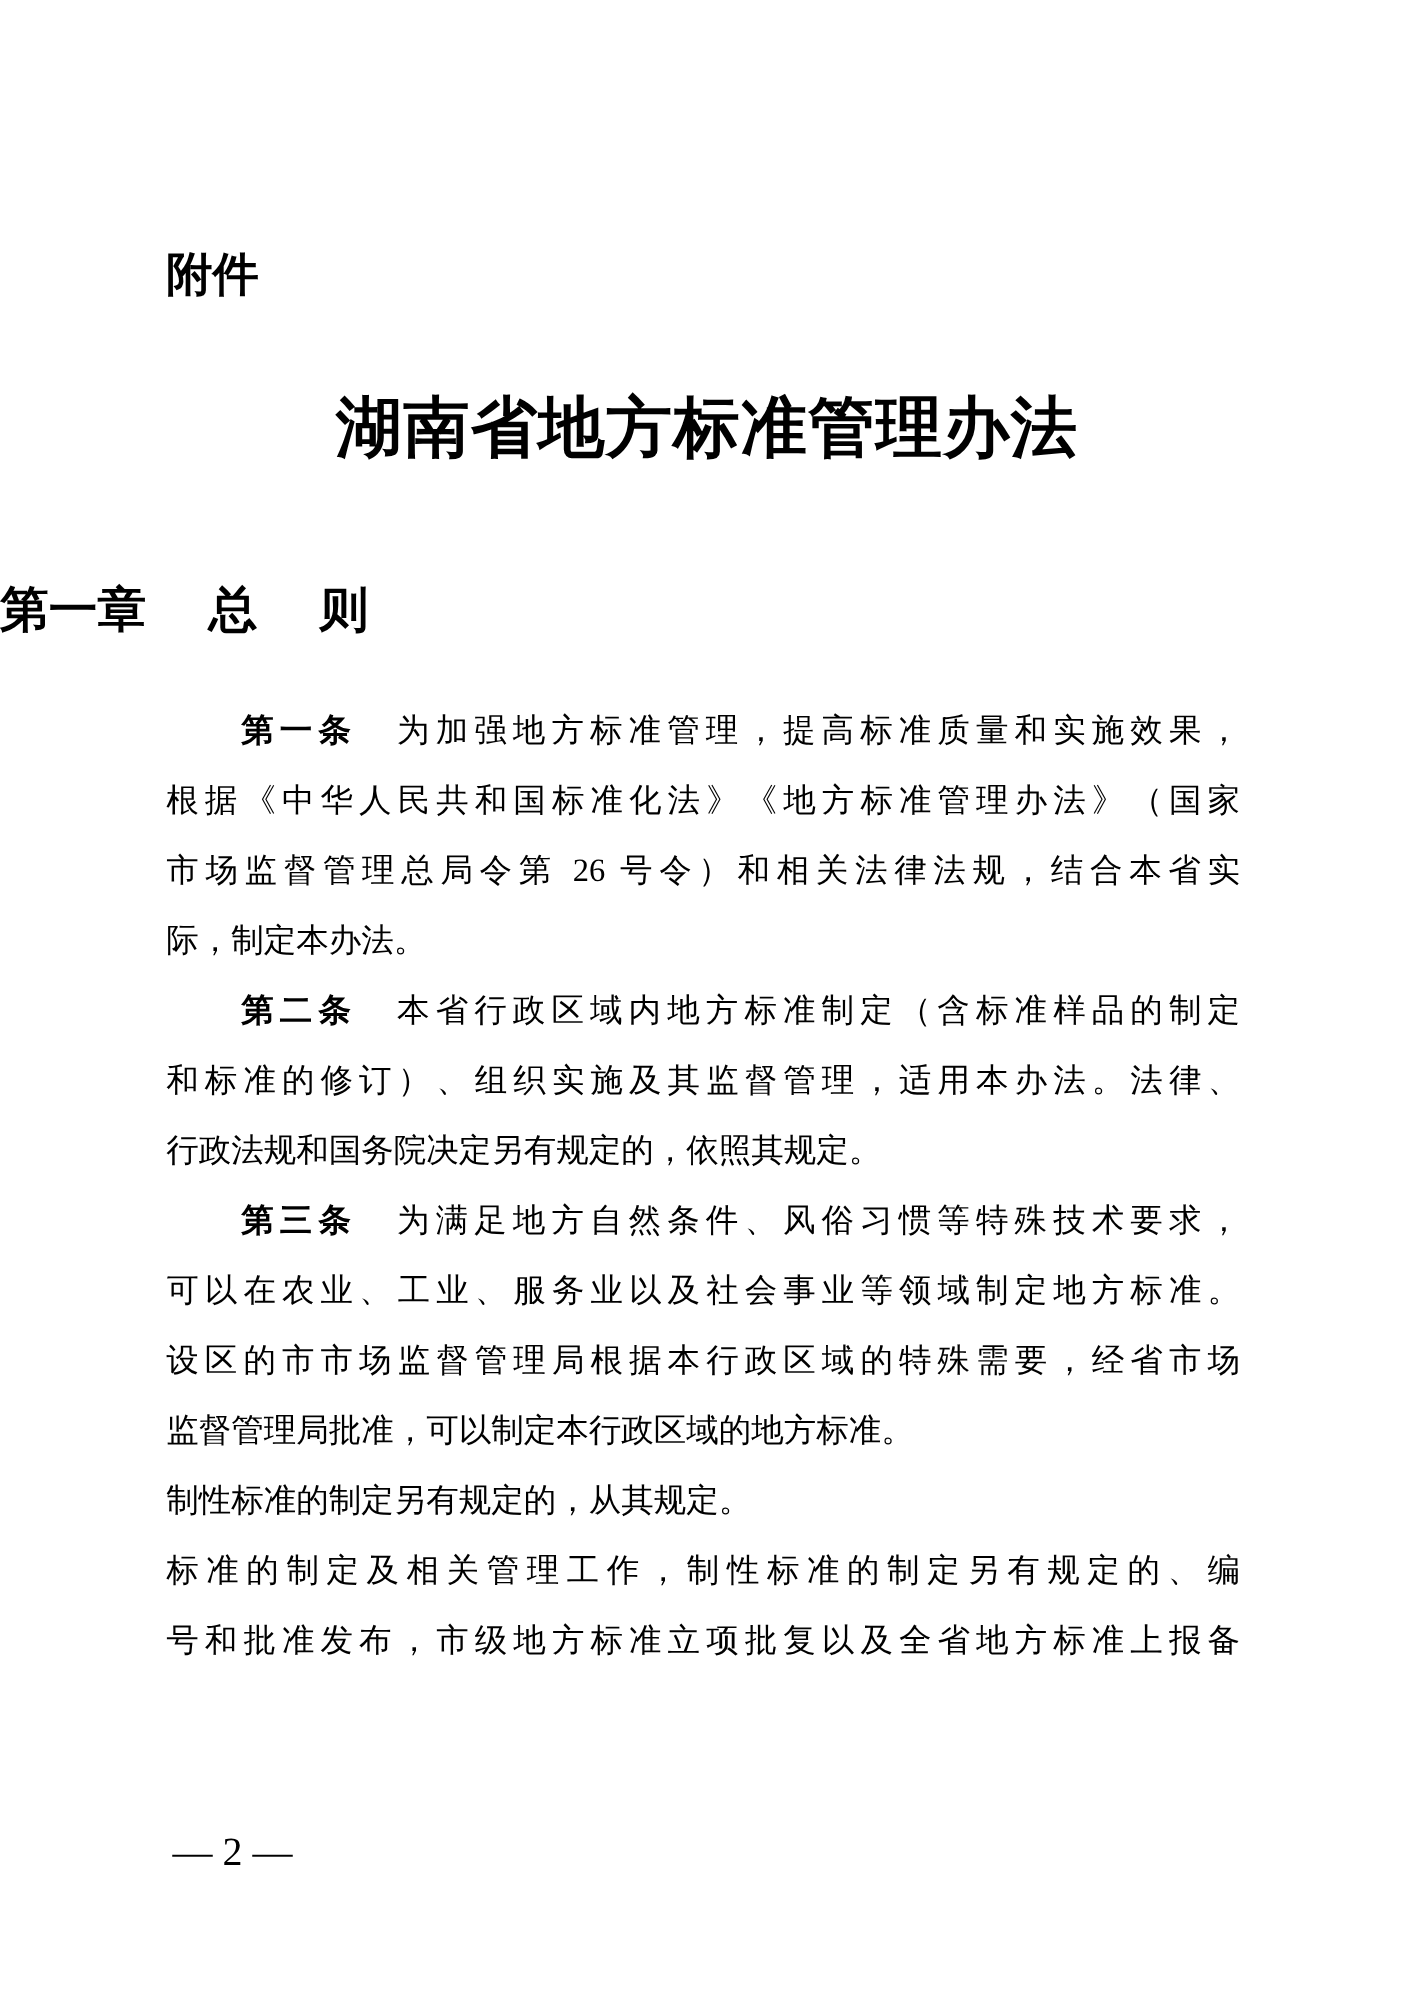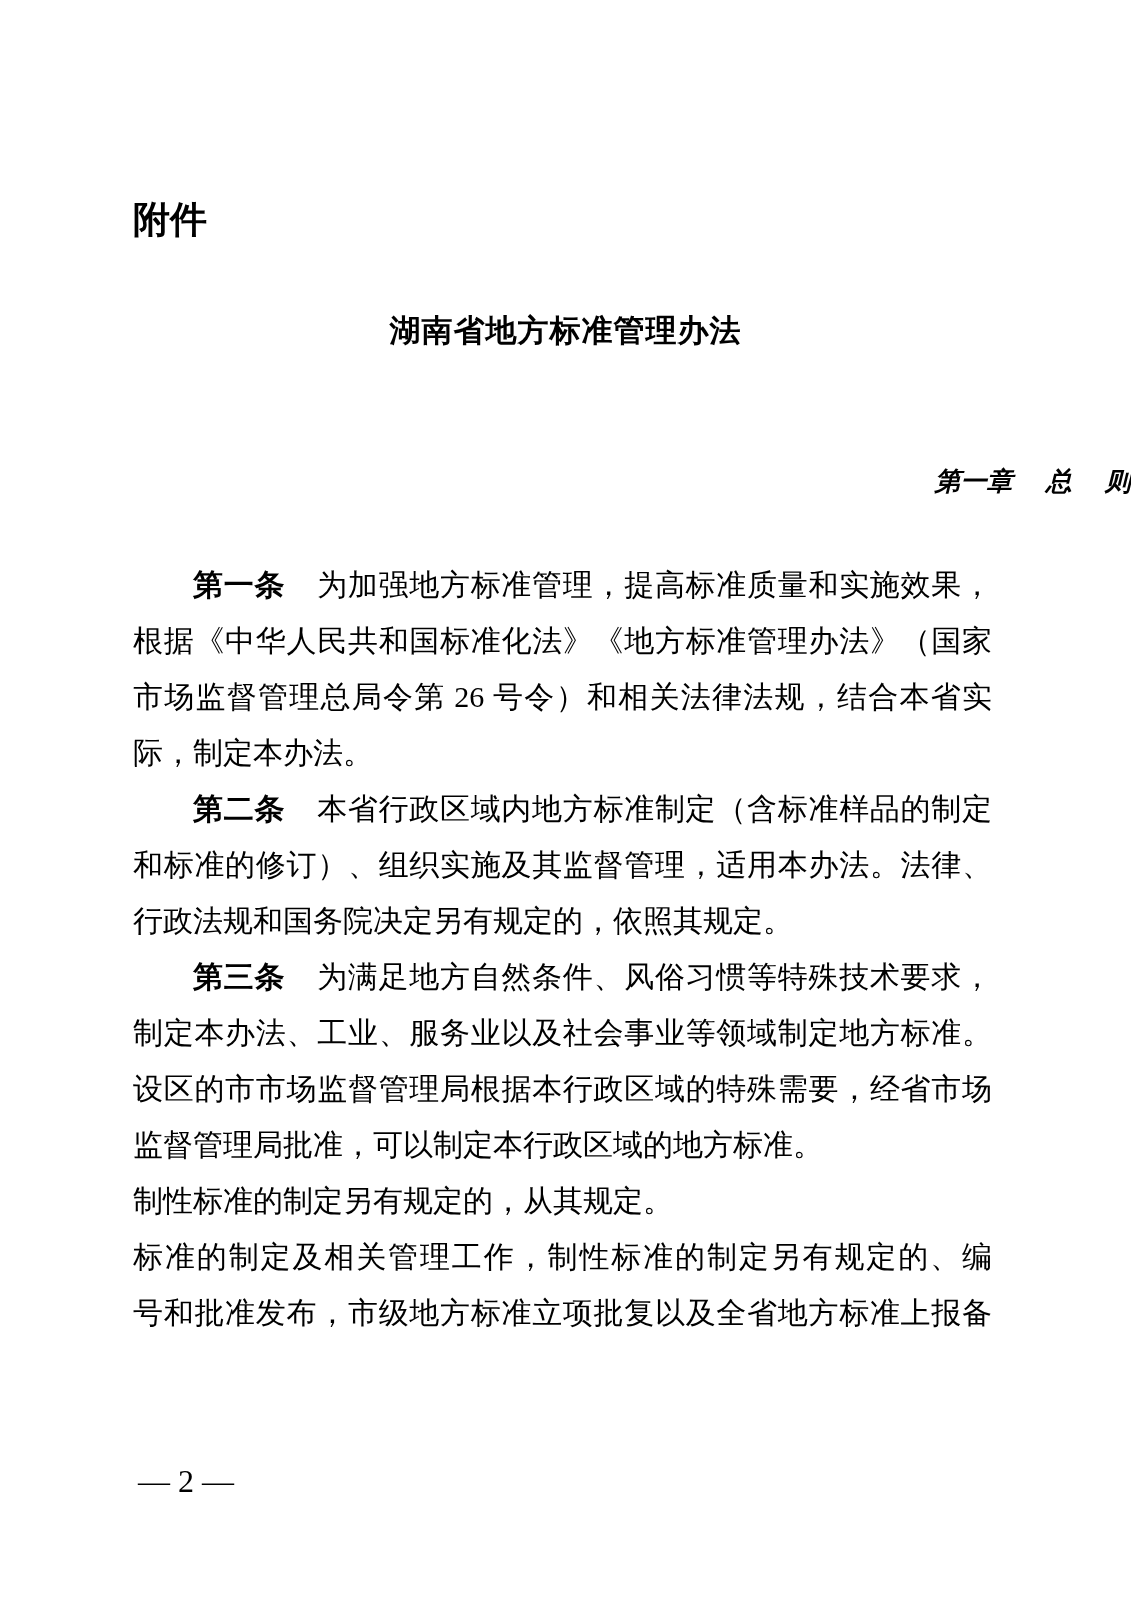--- a/index.html
+++ b/index.html
@@ -23,40 +23,39 @@
     font-size: 37px;
     line-height: 1.2;
   }
   .doc-title {
     position: absolute;
     top: 312px; left: 0;
     width: 100%;
     text-align: center;
     font-family: "Liberation Serif", serif;
     font-weight: bold;
-    font-size: 31px;
+    font-size: 53px;
     line-height: 1.2;
     letter-spacing: 1px;
   }
   .chapter-heading {
     position: absolute;
     top: 466px; left: 0;
     width: 100%;
-    text-align: right;
+    text-align: left;
     font-family: "Liberation Sans", sans-serif;
     font-weight: bold;
-    font-size: 26px;
+    font-size: 39px;
     line-height: 1.2;
-    font-style: italic;
   }
   .body-text {
     position: absolute;
     top: 557px; left: 133px;
     width: 859px;
-    font-size: 30px;
+    font-size: 26px;
     line-height: 56px;
   }
   .line {
     height: 56px;
     text-align: justify;
     text-align-last: justify;
     overflow: hidden;
   }
   .line.pend {
     text-align-last: left;
@@ -98,21 +97,21 @@
     <div class="line pend"><span>际，制定本办法。</span></div>
 
     <div class="line indent"><span class="lead">第二条</span><span>本省行政区域内地方标准制定（含标准样品的制定</span></div>
 
     <div class="line"><span>和标准的修订）、组织实施及其监督管理，适用本办法。法律、</span></div>
 
     <div class="line pend"><span>行政法规和国务院决定另有规定的，依照其规定。</span></div>
 
     <div class="line indent"><span class="lead">第三条</span><span>为满足地方自然条件、风俗习惯等特殊技术要求，</span></div>
 
-    <div class="line"><span>制定本办法、工业、服务业以及社会事业等领域制定地方标准。</span></div>
+    <div class="line"><span>可以在农业、工业、服务业以及社会事业等领域制定地方标准。</span></div>
 
     <div class="line"><span>设区的市市场监督管理局根据本行政区域的特殊需要，经省市场</span></div>
 
     <div class="line pend"><span>监督管理局批准，可以制定本行政区域的地方标准。</span></div>
 
 
     <div class="line pend"><span>制性标准的制定另有规定的，从其规定。</span></div>
 
 
     <div class="line"><span>标准的制定及相关管理工作，制性标准的制定另有规定的、编</span></div>

